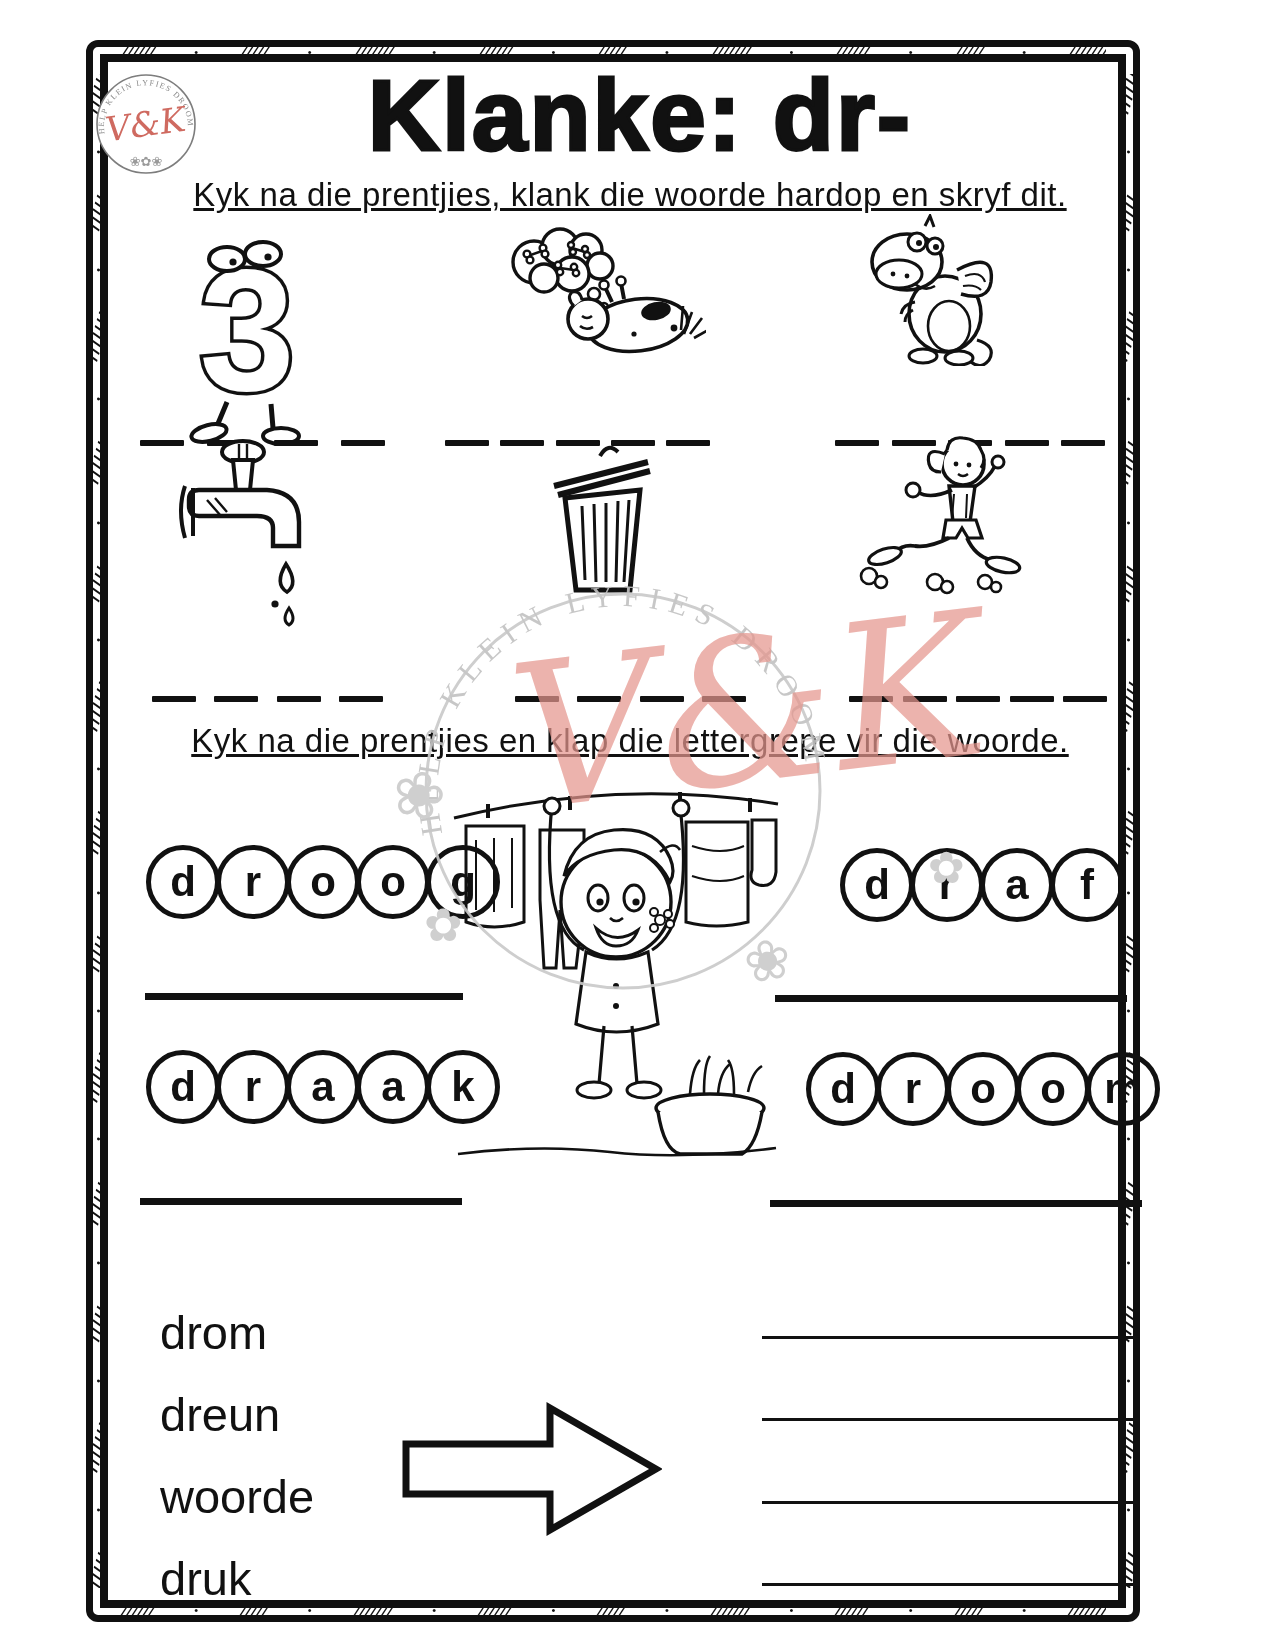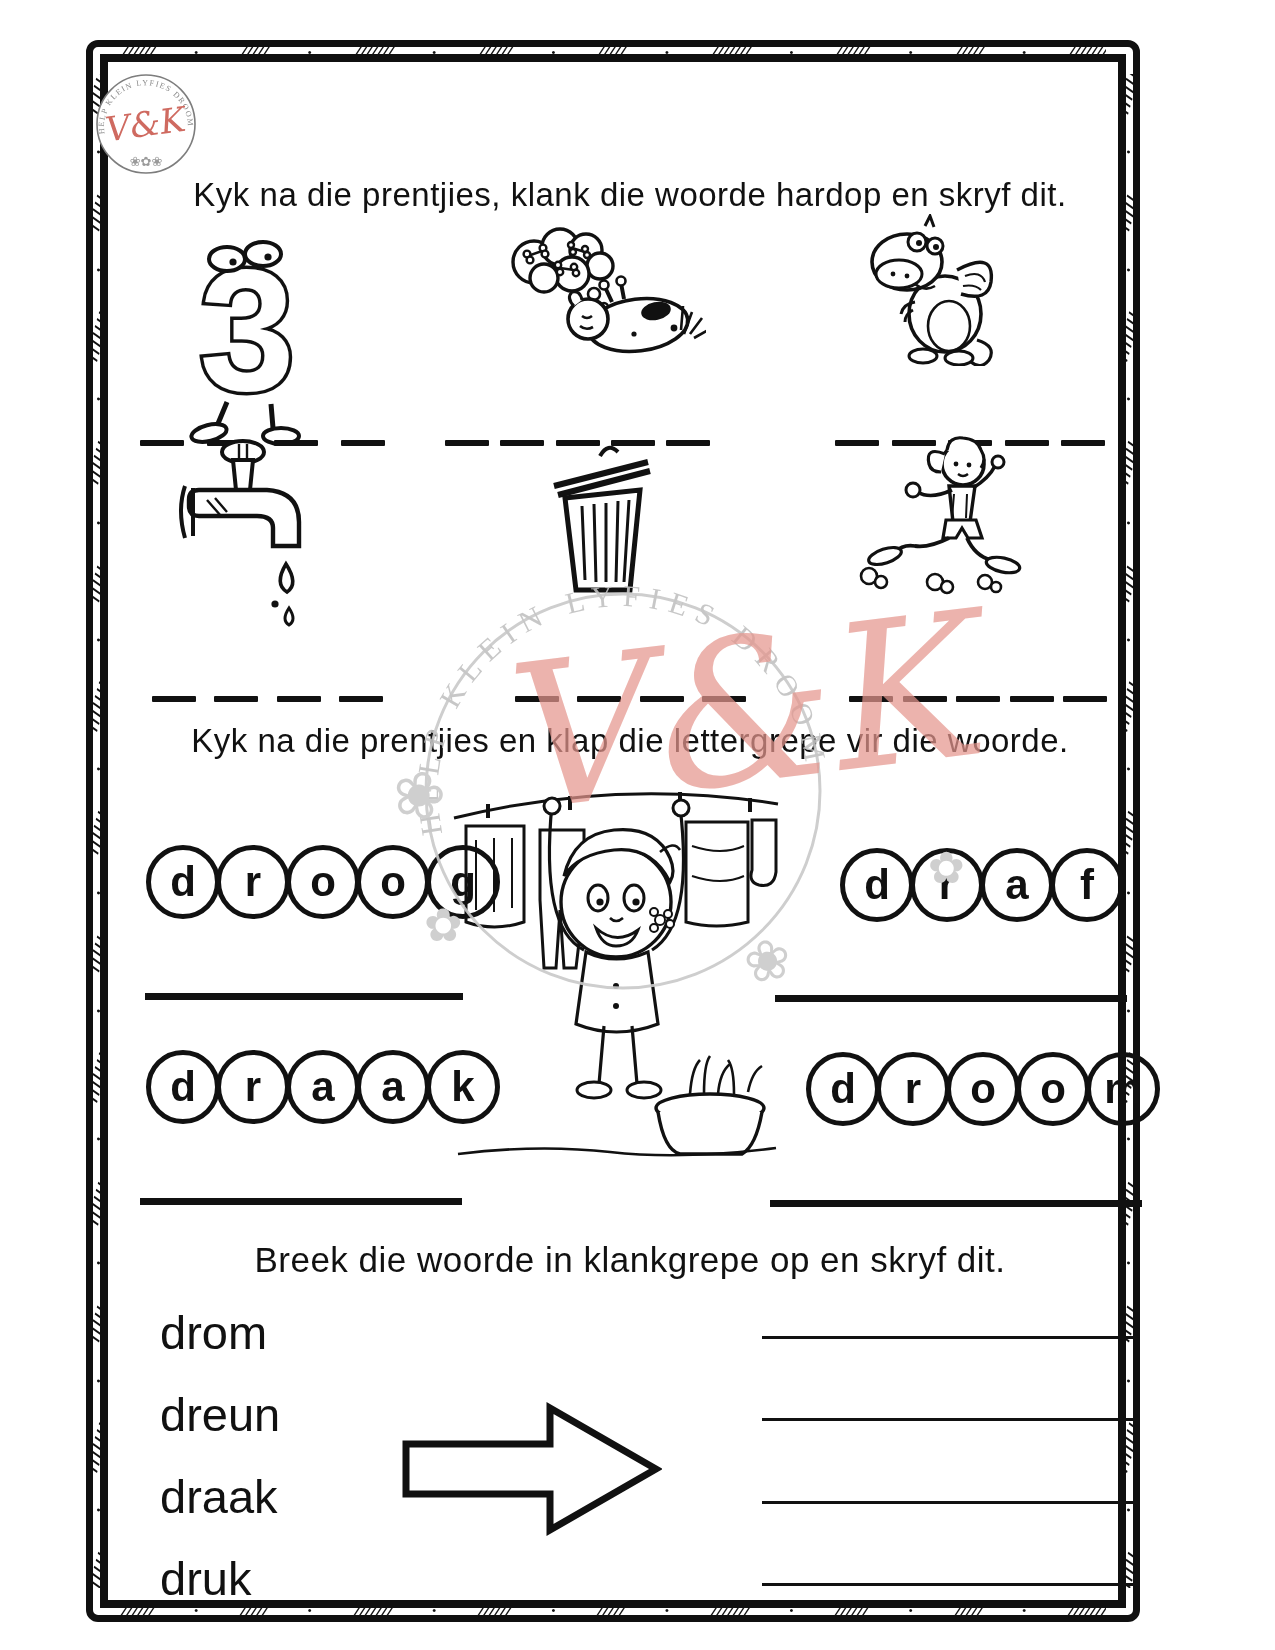--- a/index.html
+++ b/index.html
@@ -18,21 +18,21 @@
   .hs.bottom{left:34px;right:34px;bottom:5px;height:14px;}
   .hs.vert{writing-mode:vertical-rl;text-orientation:sideways;}
   .hs.left{top:34px;bottom:34px;left:5px;width:14px;}
   .hs.right{top:34px;bottom:34px;right:5px;width:14px;}
 
   
   #logo{position:absolute;left:88px;top:66px;width:116px;height:116px;z-index:6;}
   #title{position:absolute;left:160px;top:58px;width:960px;text-align:center;
          font-size:100px;font-weight:bold;letter-spacing:2px;-webkit-text-stroke:3px #111;
          font-family:"Liberation Sans",sans-serif;}
-  .instr{position:absolute;left:90px;width:1080px;text-align:center;font-size:33px;letter-spacing:.5px;}
+  .instr{position:absolute;left:90px;width:1080px;text-align:center;font-size:33px;letter-spacing:.5px;text-decoration:underline;}
   #instr1{top:176px;}
   #instr2{top:722px;z-index:4;}
   #instr3{top:1240px;font-size:35px;}
 
   
   .fig{position:absolute;}
   .fig svg{display:block;width:100%;height:100%;}
 
   
   .dash-group{position:absolute;display:flex;justify-content:space-between;height:7px;}
@@ -183,23 +183,23 @@
       <circle cx="58" cy="58" r="49" fill="#ffffff" stroke="#7d7d7d" stroke-width="1.6"></circle>
       <path id="logoArc" d="M18,74 A42,42 0 1 1 98,74" fill="none"></path>
       <text font-family="Liberation Serif, serif" font-size="8" letter-spacing="1.4" fill="#8a8a8a">
         <textPath href="#logoArc" startOffset="4%">HELP KLEIN LYFIES DROOM</textPath>
       </text>
       <text x="58" y="70" text-anchor="middle" font-family="DejaVu Serif, serif" font-style="italic" font-size="34" fill="#cf6a60" transform="rotate(-8 58 62)">V&amp;K</text>
       <text x="58" y="100" text-anchor="middle" font-size="13" fill="#9a9a9a">❀✿❀</text>
     </svg>
   </div>
 
+  <h1 id="title" style="margin:0;">Klanke: dr-</h1>
   <div class="instr" id="instr1">Kyk na die prentjies, klank die woorde hardop en skryf dit.</div>
   <div class="instr" id="instr2">Kyk na die prentjies en klap die lettergrepe vir die woorde.</div>
-  <div class="instr" id="instr3">Breek die woorde in klankgrepe op en skryf dit.</div>
 
   <div class="fig" style="left:175px;top:232px;width:150px;height:218px;">
     <svg viewBox="0 0 150 218">
       <text x="72" y="158" text-anchor="middle" font-family="Liberation Sans, sans-serif" font-weight="bold" font-size="172" fill="#fff" stroke="#111" stroke-width="7" paint-order="stroke">3</text>
       <ellipse cx="52" cy="27" rx="18" ry="12" fill="#fff" stroke="#111" stroke-width="4"></ellipse>
       <ellipse cx="88" cy="22" rx="18" ry="12" fill="#fff" stroke="#111" stroke-width="4"></ellipse>
       <circle cx="58" cy="30" r="3.6" fill="#111"></circle>
         <circle cx="93" cy="25" r="3.6" fill="#111"></circle>
       <path d="M52,170 L42,194 M96,172 L98,196" stroke="#111" stroke-width="5" fill="none"></path>
       <ellipse cx="34" cy="201" rx="18" ry="8" fill="#fff" stroke="#111" stroke-width="4" transform="rotate(-14 34 201)"></ellipse>
@@ -458,21 +458,21 @@
   </div>
   <div id="wm-monogram" class="wm">V&amp;K</div>
   <span class="flower" style="left:392px;top:758px;font-size:64px;transform:rotate(14deg);">❀</span>
   <span class="flower" style="left:424px;top:898px;font-size:46px;">✿</span>
   <span class="flower" style="left:744px;top:928px;font-size:56px;transform:rotate(-10deg);">❀</span>
   <span class="flower" style="left:928px;top:842px;font-size:44px;">✿</span>
 
   <div id="wordlist">
       <div>drom</div>
       <div>dreun</div>
-      <div>draak</div>
+      <div>woorde</div>
       <div>druk</div>
     </div>
 
   <div class="fig" id="arrow">
     <svg viewBox="0 0 262 162">
       <path d="M6,56 H150 V20 L256,81 L150,142 V106 H6 z" fill="#fff" stroke="#111" stroke-width="7" stroke-linejoin="miter"></path>
     </svg>
   </div>
 
   <div id="thinlines">

